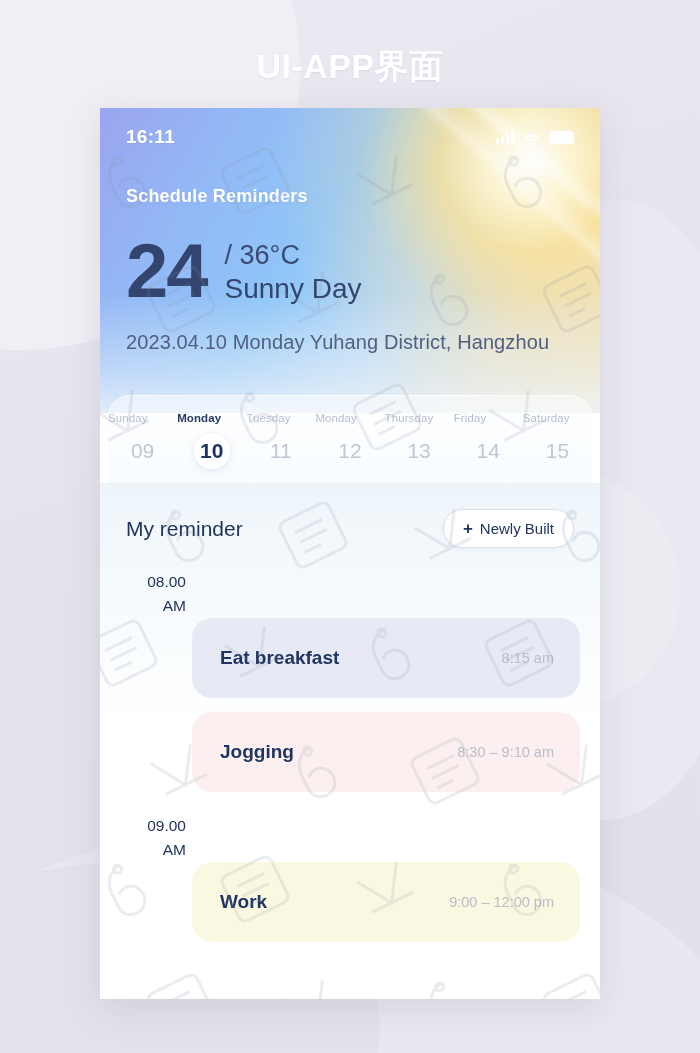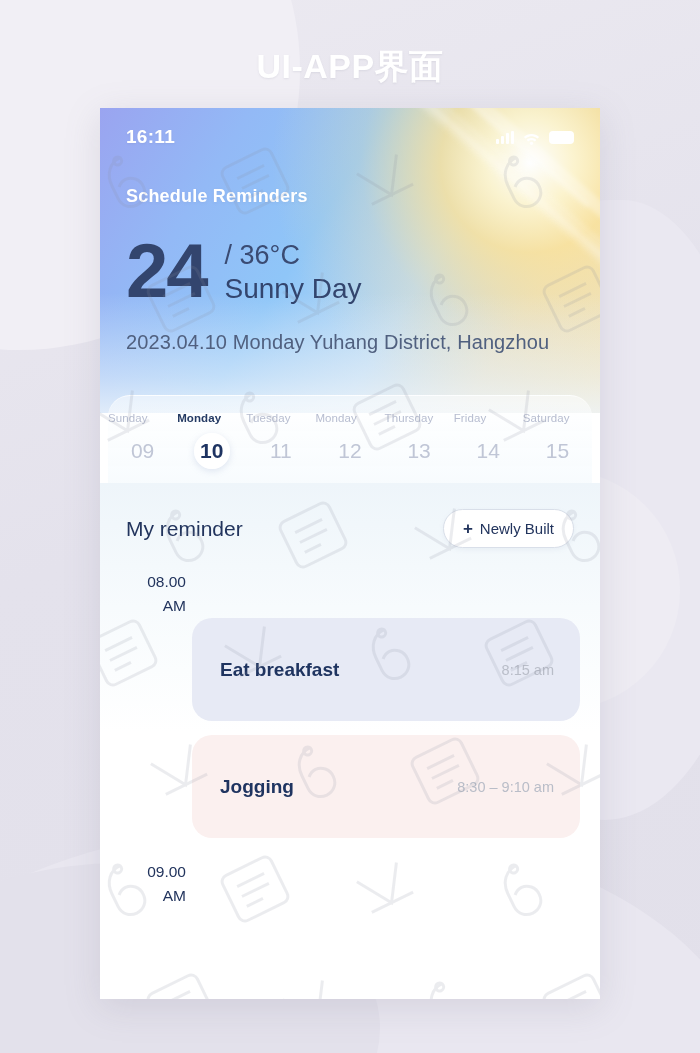--- a/index.html
+++ b/index.html
@@ -158,21 +158,21 @@
 
   .slot { margin-top: 22px; }
   .slot-time {
     width: 86px; text-align: right; padding-left: 3px;
     font-size: 15.5px; color: #22345d; line-height: 1.55;
   }
   .slot-time .ampm { display: block; }
 
   .ev {
     margin-left: 92px; margin-right: 20px;
-    height: 103px; border-radius: 20px;
+    height: 80px; border-radius: 20px;
     display: flex; align-items: center; justify-content: space-between;
     padding: 0 26px 0 28px;
     cursor: pointer;
   }
   .ev + .ev { margin-top: 14px; }
   .ev-name { font-size: 19px; font-weight: bold; color: #1f3460; }
   .ev-time { font-size: 14.5px; color: #b9bdc8; }
 
   
   .wm-layer { position: absolute; inset: 0; pointer-events: none; z-index: 6;
@@ -299,20 +299,24 @@
             <span class="ev-name">Eat breakfast</span>
             <span class="ev-time">8:15 am</span>
           </div>
           <div class="ev" style="background:#fbf0ef">
             <span class="ev-name">Jogging</span>
             <span class="ev-time">8:30 – 9:10 am</span>
           </div>
         </div>
         <div class="slot">
           <div class="slot-time"><span>09.00</span><span class="ampm">AM</span></div>
+          <div class="ev" style="background:#fbf8e2">
+            <span class="ev-name">Work</span>
+            <span class="ev-time">9:00 – 12:00 pm</span>
+          </div>
         </div>
       </div>
   </div>
 
   <div class="wm-layer" id="wm-layer">
       <div class="wm" style="left: -14px; top: 36px;">
         <svg width="78" height="78" viewBox="0 0 78 78">
           <g fill="none" stroke="#8b8fa0" stroke-width="3" transform="rotate(-26 39 39)">
             <path d="M46 14c-12 0-20 9-20 22v14c0 8 6 14 14 14s14-6 14-14-6-14-13-14c-4 0-7 2-9 4"></path>
             <circle cx="42" cy="16" r="4"></circle>

